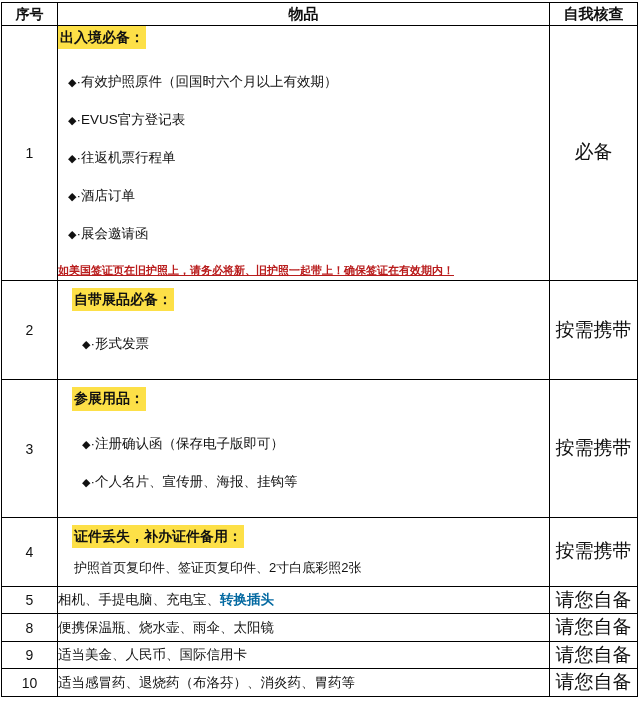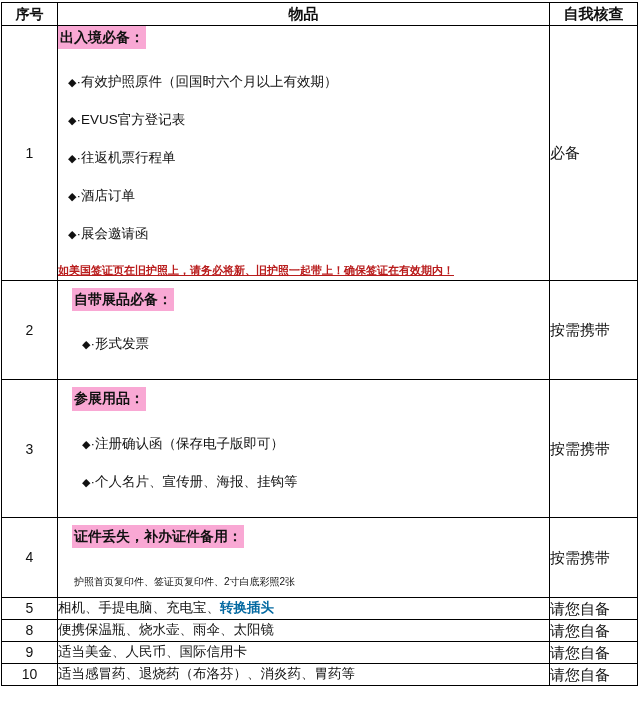--- a/index.html
+++ b/index.html
@@ -35,58 +35,59 @@
     font-size: 15px;
     padding: 6px 2px;
     line-height: 1.45;
   }
   .hdr-no { font-size: 14px; letter-spacing: 0; }
   .no-cell {
     text-align: center;
     font-size: 14px;
   }
   .check-cell {
-    font-size: 15px;
+    text-align: center;
+    font-size: 19px;
     padding: 4px 2px;
     line-height: 1.4;
   }
   .item-cell {
     padding: 10px 10px 10px 14px;
     font-size: 13.5px;
     line-height: 1.55;
   }
   .item-cell.compact {
     padding: 7px 26px 7px 14px;
   }
   .section-title {
     display: inline-block;
     font-weight: bold;
     font-size: 14px;
-    background: #f9a8d4;
+    background: #fde047;
     padding: 1px 2px;
     margin-bottom: 6px;
   }
   .bullet-line {
     padding-left: 10px;
     margin: 17px 0;
     font-size: 13.5px;
   }
   .bullet-line:first-of-type { margin-top: 4px; }
   .diamond { font-size: 11px; }
   .warn {
     color: #b91c1c;
     font-weight: bold;
     font-size: 11px;
     line-height: 1.6;
   }
   .warn u { text-decoration: underline; }
   .plain-line {
-    font-size: 10px;
+    font-size: 13px;
     padding-left: 2px;
-    margin-top: 20px;
+    margin-top: 4px;
   }
   .red-em { color: #0369a1; font-weight: bold; }
   .simple-row-text {
     font-size: 13.5px;
     padding: 9px 10px 9px 14px;
   }
 </style>
 </head>
 <body>
 

